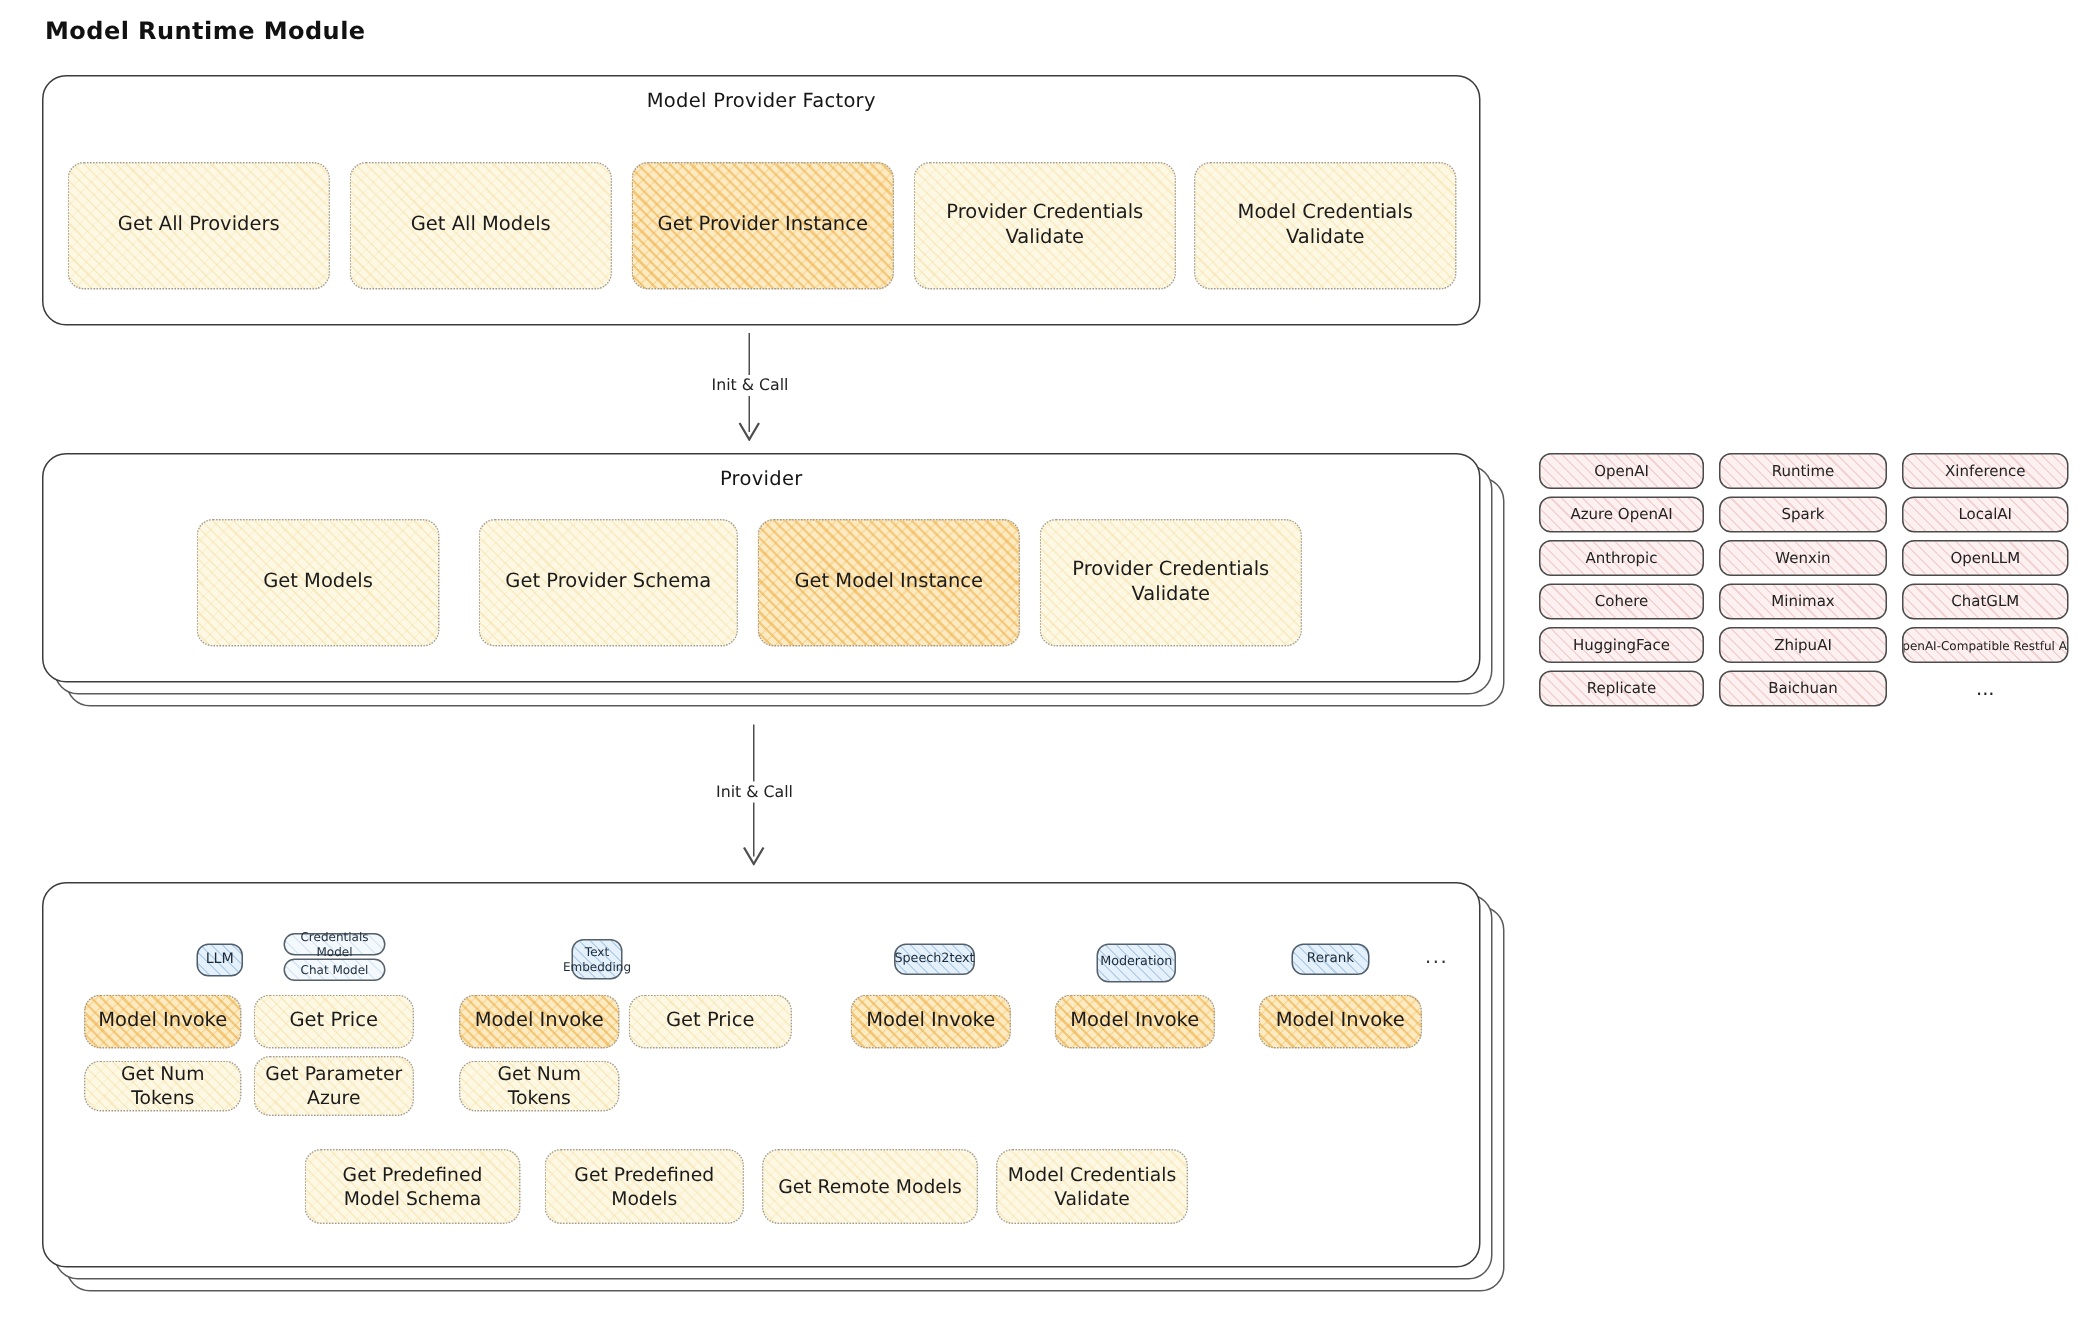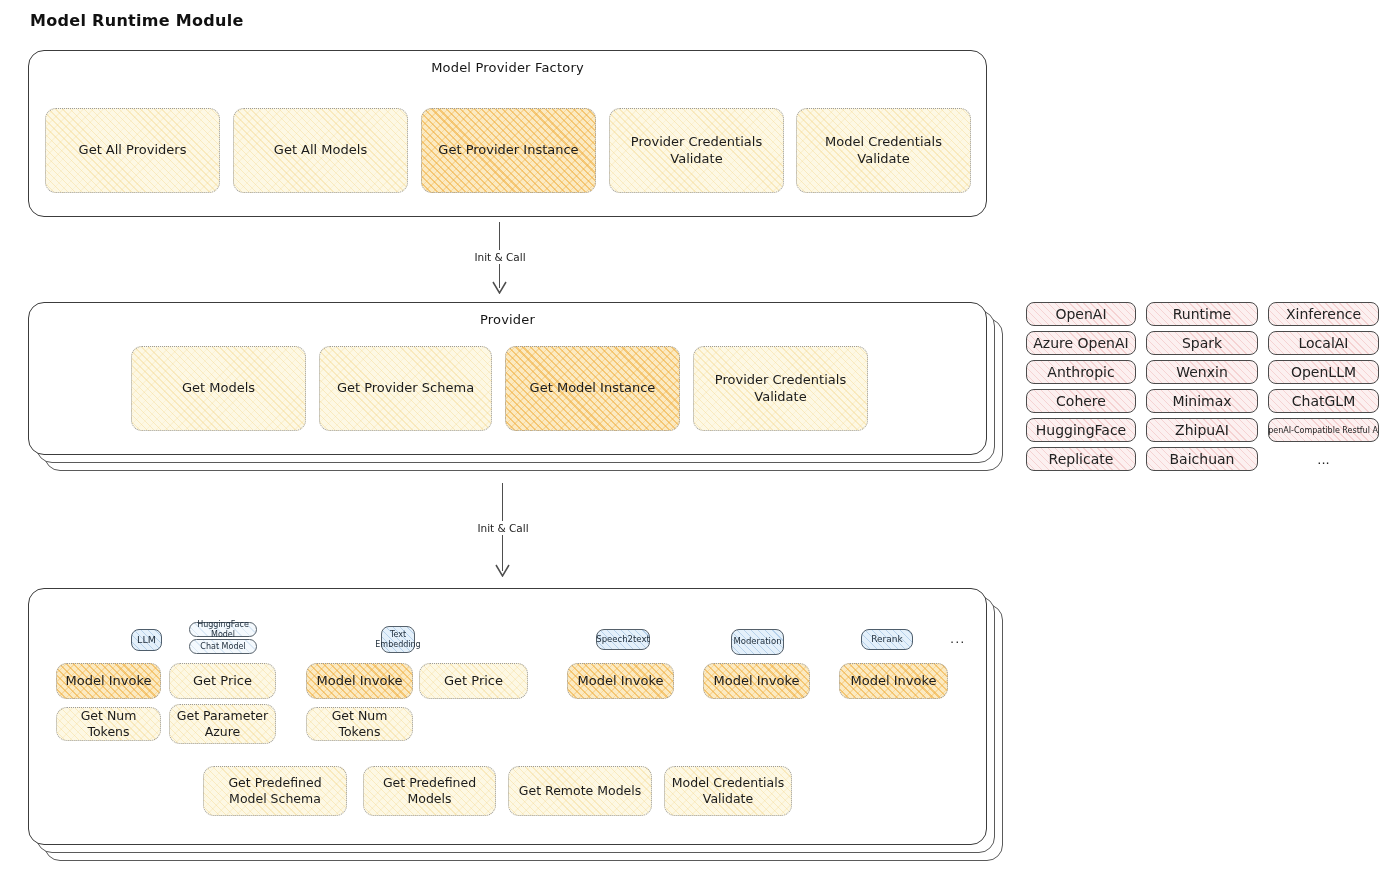--- a/index.html
+++ b/index.html
@@ -35,21 +35,21 @@
       background-color:#e4f0fa;
       background-image:repeating-linear-gradient(45deg,rgba(110,160,210,.38) 0 1px,transparent 1px 5px);}
   .hatch-blue-light{
       background-color:#f4f9fd;
       background-image:repeating-linear-gradient(45deg,rgba(110,160,210,.18) 0 1px,transparent 1px 6px);}
 
   
   .pgrid{display:grid;grid-template-columns:110px 112px 111px;grid-auto-rows:24px;
          column-gap:10px;row-gap:5px;}
   .pcell{border:1.4px solid #4b4b4b;border-radius:8px;display:flex;align-items:center;
-         justify-content:center;font-size:14px;color:#222;white-space:nowrap;overflow:hidden;}
+         justify-content:center;font-size:10px;color:#222;white-space:nowrap;overflow:hidden;}
   .pcell.tiny{font-size:8px;}
   .pcell.noborder{border:none;background:none;font-size:13px;}
 
   
   .tag{border:1.3px solid #4e5d6b;border-radius:8px;display:flex;align-items:center;
        justify-content:center;text-align:center;font-size:9.5px;color:#1d2b38;line-height:1.15;}
   .tag-sm{border:1.2px solid #55606a;border-radius:8px;font-size:8px;}
 
   
   .vline{border-left:1.5px solid #4e4e4e;width:0;}
@@ -76,21 +76,21 @@
   <div class="abs vline" style="left:499px;top:222px;height:66px;"></div>
   <svg class="abs" style="left:491px;top:281px;" width="17" height="13" viewBox="0 0 17 13">
     <path d="M2 1 L8.5 12 L15 1" fill="none" stroke="#4e4e4e" stroke-width="1.5"></path>
   </svg>
   <div class="arrow-label" style="left:455px;top:250px;width:90px;">Init &amp; Call</div>
 
   <div class="abs stack-layer" style="left:44px;top:318px;width:959px;height:153px;"></div>
   <div class="abs stack-layer" style="left:36px;top:310px;width:959px;height:153px;"></div>
   <div class="abs container-box" style="left:28px;top:302px;width:959px;height:153px;">
     <div class="section-title">Provider</div>
-    <div class="abs fn hatch-yellow" style="left:102px;top:43px;width:175px;height:85px;">Get Models</div>
+    <div class="abs fn hatch-yellow" style="left:102px;top:43px;width:162px;height:85px;">Get Models</div>
     <div class="abs fn hatch-yellow" style="left:290px;top:43px;width:173px;height:85px;">Get Provider Schema</div>
     <div class="abs fn hatch-orange" style="left:476px;top:43px;width:175px;height:85px;">Get Model Instance</div>
     <div class="abs fn hatch-yellow" style="left:664px;top:43px;width:175px;height:85px;">Provider Credentials Validate</div>
   </div>
 
   <div class="abs pgrid" style="left:1026px;top:302px;">
     <div class="pcell hatch-pink">OpenAI</div>
     <div class="pcell hatch-pink">Runtime</div>
     <div class="pcell hatch-pink">Xinference</div>
     <div class="pcell hatch-pink">Azure OpenAI</div>
@@ -114,21 +114,21 @@
   <svg class="abs" style="left:494px;top:564px;" width="17" height="13" viewBox="0 0 17 13">
     <path d="M2 1 L8.5 12 L15 1" fill="none" stroke="#4e4e4e" stroke-width="1.5"></path>
   </svg>
   <div class="arrow-label" style="left:458px;top:521px;width:90px;">Init &amp; Call</div>
 
   <div class="abs stack-layer" style="left:44px;top:604px;width:959px;height:257px;"></div>
   <div class="abs stack-layer" style="left:36px;top:596px;width:959px;height:257px;"></div>
   <div class="abs container-box" style="left:28px;top:588px;width:959px;height:257px;">
 
     <div class="abs tag hatch-blue" style="left:102px;top:40px;width:31px;height:22px;">LLM</div>
-    <div class="abs tag tag-sm hatch-blue-light" style="left:160px;top:33px;width:68px;height:15px;">HuggingFace Model</div>
+    <div class="abs tag tag-sm hatch-blue-light" style="left:160px;top:33px;width:68px;height:15px;">Credentials Model</div>
     <div class="abs tag tag-sm hatch-blue-light" style="left:160px;top:50px;width:68px;height:15px;">Chat Model</div>
     <div class="abs tag tag-sm hatch-blue" style="left:352px;top:37px;width:34px;height:27px;padding:1px 3px;">Text Embedding</div>
     <div class="abs tag tag-sm hatch-blue" style="left:567px;top:40px;width:54px;height:21px;font-size:8.5px;">Speech2text</div>
     <div class="abs tag tag-sm hatch-blue" style="left:702px;top:40px;width:53px;height:26px;font-size:8.5px;">Moderation</div>
     <div class="abs tag hatch-blue" style="left:832px;top:40px;width:52px;height:21px;font-size:9px;">Rerank</div>
     <div class="abs muted-dots" style="left:921px;top:42px;">...</div>
 
     <div class="abs fn hatch-orange" style="left:27px;top:74px;width:105px;height:36px;">Model Invoke</div>
     <div class="abs fn hatch-yellow" style="left:140px;top:74px;width:107px;height:36px;">Get Price</div>
     <div class="abs fn hatch-yellow" style="left:27px;top:118px;width:105px;height:34px;font-size:12.5px;">Get Num Tokens</div>

